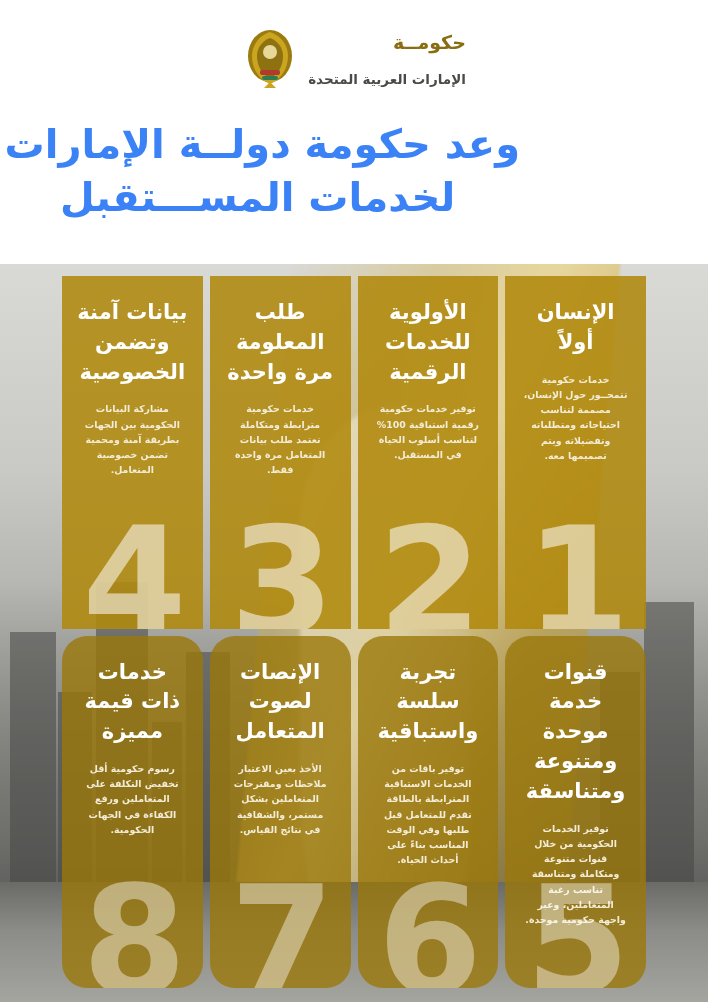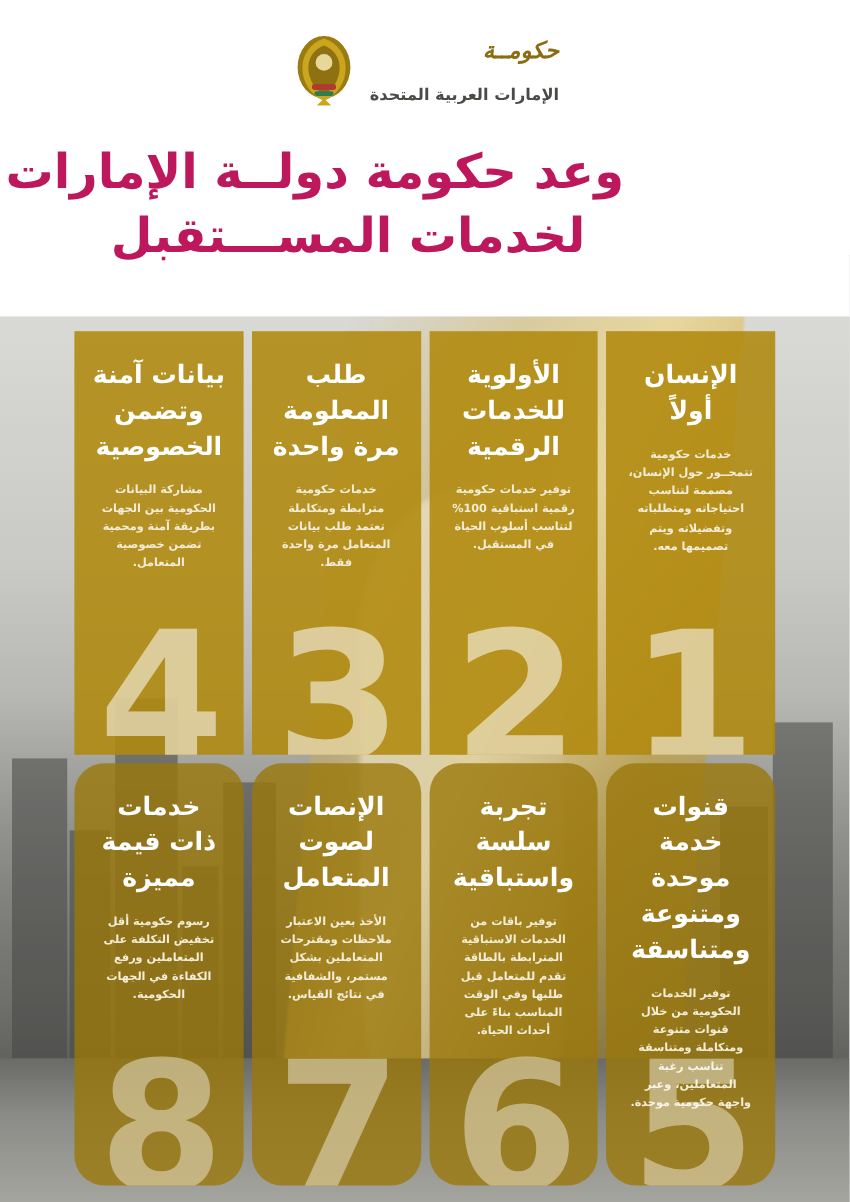--- a/index.html
+++ b/index.html
@@ -44,36 +44,35 @@
   .emblem svg { display:block; }
   .logo-text {
     text-align: right;
     line-height: 1.15;
   }
   .logo-text .l1 {
     font-size: 19px;
     font-weight: bold;
     color: #8a6d12;
     letter-spacing: 0px;
-    font-style: italic;
   }
   .logo-text .l2 {
     font-size: 13.5px;
     font-weight: bold;
     color: #4a4a46;
     margin-top: 18px;
   }
 
   .title {
     position: absolute;
     top: 118px;
     left: 0;
     width: 580px;
-    text-align: center;
-    color: #be185d;
+    text-align: left;
+    color: #3b82f6;
     font-weight: bold;
     font-size: 40px;
     line-height: 1.32;
     letter-spacing: 0px;
     padding: 0 60px;
   }
   .title .ln { display: block; white-space: nowrap; }
 
   
   .band {

